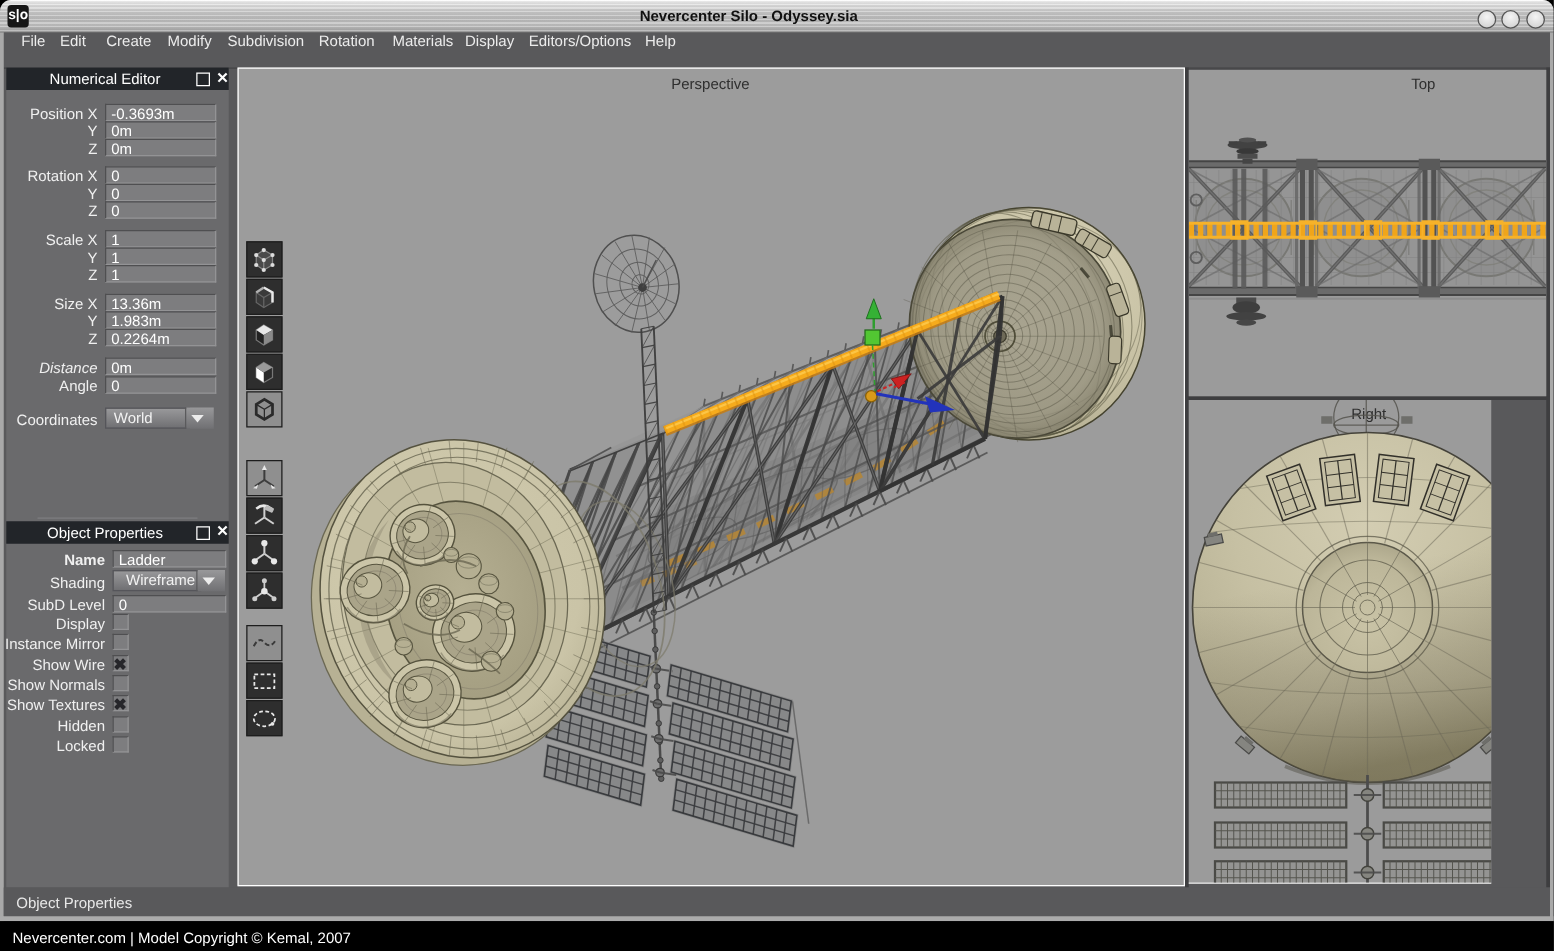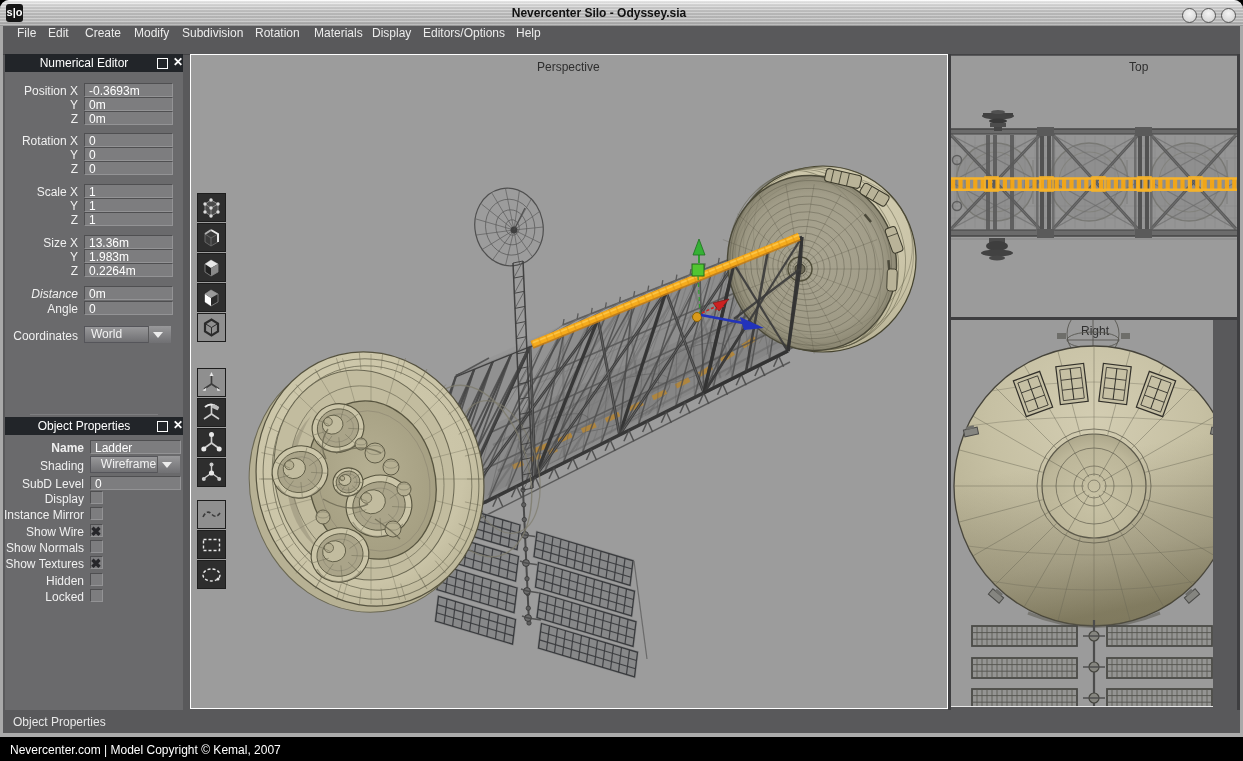--- a/index.html
+++ b/index.html
@@ -34,21 +34,21 @@
 .chk{position:absolute;width:11px;height:11px;background:#7d7d7f;border-top:1px solid #4f4f51;border-left:1px solid #4f4f51;border-bottom:1px solid #939395;border-right:1px solid #939395;}
 .chk.on::after{content:"✖";position:absolute;left:-0.5px;top:-1.5px;font-size:13px;color:#26262a;font-weight:bold;}
 .drop{position:absolute;background:linear-gradient(180deg,#98989a,#707073);border:1px solid #55555a;
   font-size:12px;color:#f2f2f2;padding-left:6px;}
 .droparrow{position:absolute;background:linear-gradient(180deg,#98989a,#707073);border-left:1px solid #5a5a5c;}
 .droparrow::after{content:"";position:absolute;left:4px;top:6px;border:5px solid transparent;border-top:6px solid #ececec;}
 
 #vp{position:absolute;left:190px;top:54px;width:756px;height:653px;background:#9c9c9c;overflow:hidden;
   border:1px solid #fff;}
 #vptop{position:absolute;left:951px;top:56px;width:286px;height:261px;background:#9b9b9b;overflow:hidden;}
-#vpright{position:absolute;left:951px;top:320px;width:262px;height:386px;background:#9b9b9b;overflow:hidden;border-bottom:1px solid #e8e8e8;}
+#vpright{position:absolute;left:951px;top:320px;width:242px;height:386px;background:#9b9b9b;overflow:hidden;border-bottom:1px solid #e8e8e8;}
 #rpborder{position:absolute;left:948px;top:54px;width:3px;height:656px;background:#3e3e40;}
 #rpborder2{position:absolute;left:1237px;top:54px;width:3px;height:656px;background:#3e3e40;}
 #rpdiv{position:absolute;left:948px;top:317px;width:292px;height:3px;background:#3e3e40;}
 .vplabel{position:absolute;font-size:12px;color:#2f2f2f;}
 
 .tbtn{position:absolute;left:197px;width:29px;height:29px;background:#2e2e2e;border:1px solid #1d1d1d;box-sizing:border-box;}
 .tbtn.sel{background:#8f8f8f;}
 
 #statusbar{position:absolute;left:3px;top:710px;width:1237px;height:23px;background:#59595b;}
 #statusbar span{position:absolute;left:10px;top:5px;font-size:12px;color:#e8e8e8;}

